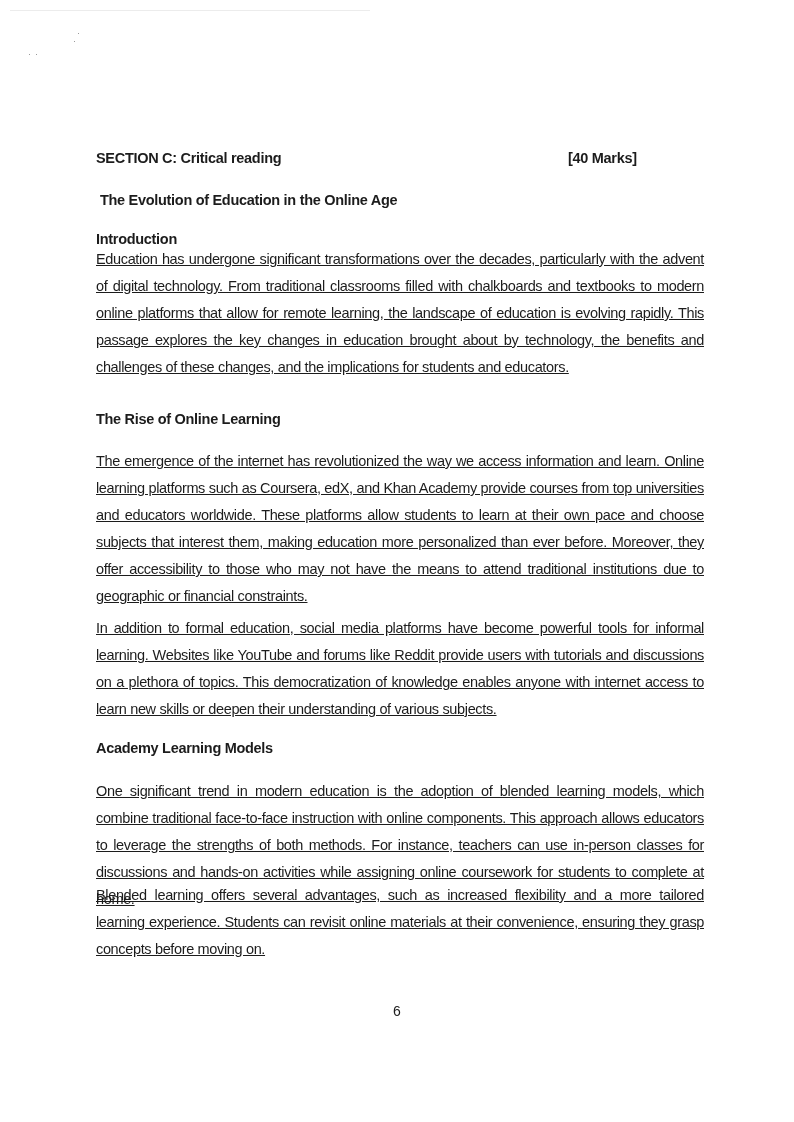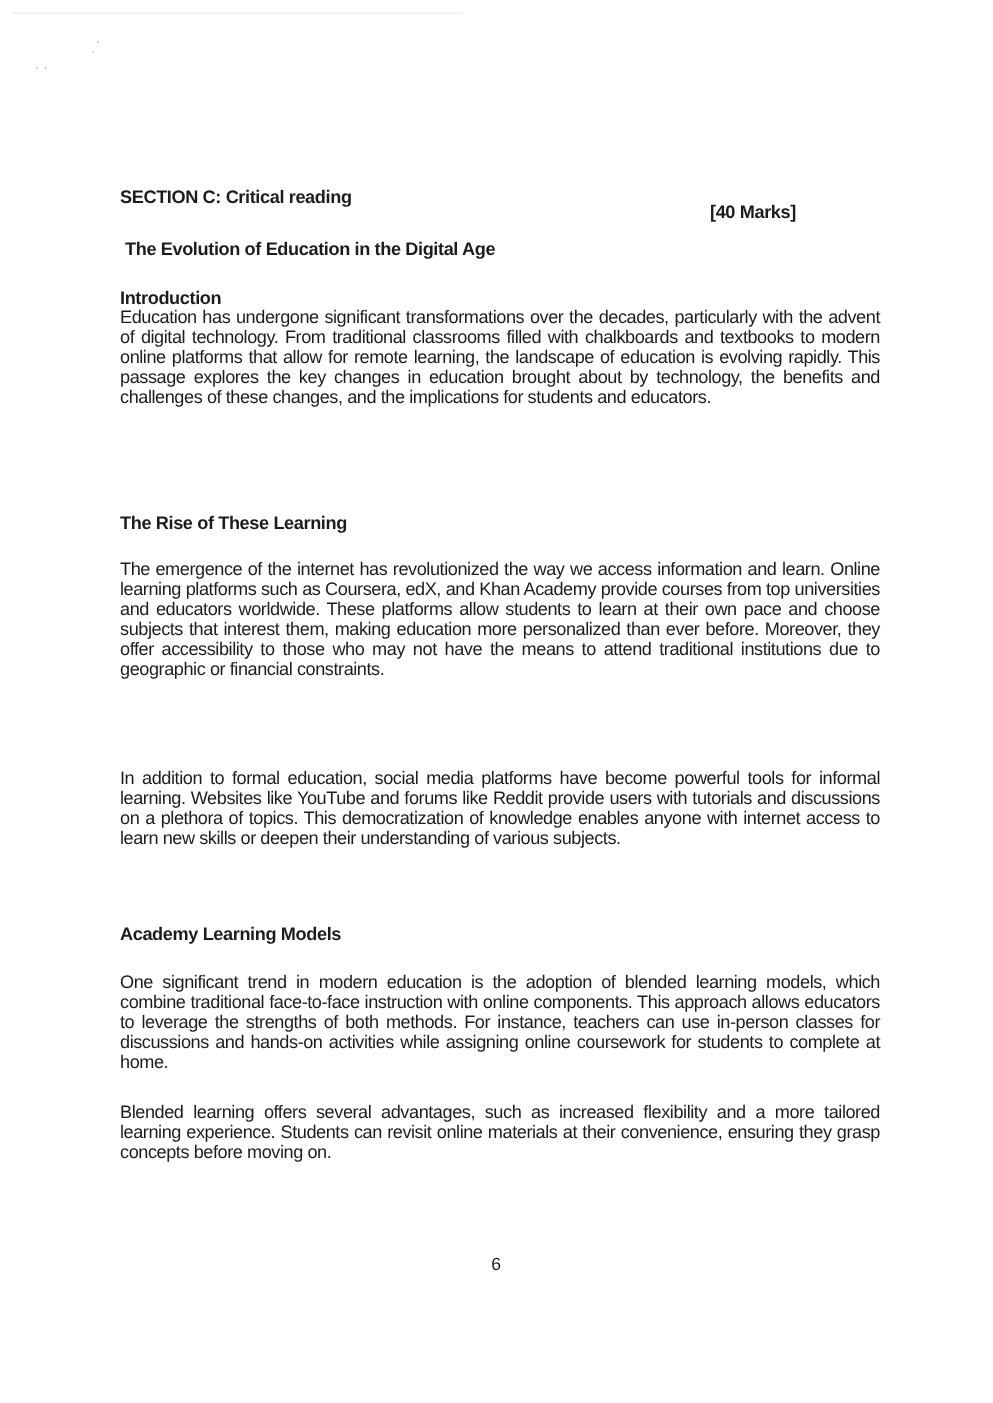--- a/index.html
+++ b/index.html
@@ -4,49 +4,49 @@
 <style>
   html, body { margin: 0; padding: 0; background: #ffffff; }
   body { width: 794px; height: 1122px; position: relative; overflow: hidden;
          font-family: "Liberation Sans", "DejaVu Sans", sans-serif; color: #1c1c1c; }
   .scan-marks { position: absolute; left: 0; top: 0; width: 794px; height: 60px; }
   .scan-line { position: absolute; top: 10px; left: 10px; width: 360px; height: 1px; background: #ececec; }
   .speck { position: absolute; width: 1px; height: 1px; background: #9a9a9a; }
   .page { position: absolute; left: 96px; top: 150px; width: 608px; }
   .header-row { position: relative; height: 22px; }
   .section-title { position: absolute; left: 0; top: 0; font-weight: bold; font-size: 14.5px; letter-spacing: -0.3px; }
-  .marks { position: absolute; left: 472px; top: 12px; font-weight: bold; font-size: 14.5px; letter-spacing: -0.3px; }
+  .marks { position: absolute; left: 472px; top: 0; font-weight: bold; font-size: 14.5px; letter-spacing: -0.3px; }
   .passage-title { position: absolute; left: 4px; top: 42px; font-weight: bold; font-size: 14.5px; letter-spacing: -0.3px; }
   .h { position: absolute; left: 0; font-weight: bold; font-size: 14.5px; letter-spacing: -0.3px; }
-  .p { position: absolute; left: 0; width: 608px; font-size: 14.5px; line-height: 16px;
-       text-align: justify; letter-spacing: -0.35px; }
+  .p { position: absolute; left: 0; width: 608px; font-size: 14.5px; line-height: 27px;
+       text-align: justify; letter-spacing: -0.35px; text-decoration: underline; }
   .page-number { position: absolute; left: 0; width: 794px; top: 1003px; text-align: center; font-size: 14px; }
 </style>
 </head>
 <body>
 
 <div class="scan-marks">
   <div class="scan-line"></div>
   <div class="speck" style="left:78px;top:33px"></div>
   <div class="speck" style="left:74px;top:41px"></div>
   <div class="speck" style="left:29px;top:54px"></div>
   <div class="speck" style="left:36px;top:54px"></div>
 </div>
 
 <div class="page">
   <div class="header-row">
     <span class="section-title">SECTION C: Critical reading</span>
     <span class="marks">[40 Marks]</span>
   </div>
-  <div class="passage-title">The Evolution of Education in the Digital Age</div>
+  <div class="passage-title">The Evolution of Education in the Online Age</div>
 
   <div class="h" style="top:81px">Introduction</div>
   <p class="p" style="top:96px;margin:0;padding-top:0"><span>Education has undergone significant transformations over the decades, particularly with the advent of digital technology. From traditional classrooms filled with chalkboards and textbooks to modern online platforms that allow for remote learning, the landscape of education is evolving rapidly. This passage explores the key changes in education brought about by technology, the benefits and challenges of these changes, and the implications for students and educators.</span></p>
 
-  <div class="h" style="top:261px">The Rise of These Learning</div>
+  <div class="h" style="top:261px">The Rise of Online Learning</div>
   <p class="p" style="top:298px;margin:0"><span>The emergence of the internet has revolutionized the way we access information and learn. Online learning platforms such as Coursera, edX, and Khan Academy provide courses from top universities and educators worldwide. These platforms allow students to learn at their own pace and choose subjects that interest them, making education more personalized than ever before. Moreover, they offer accessibility to those who may not have the means to attend traditional institutions due to geographic or financial constraints.</span></p>
   <p class="p" style="top:465px;margin:0"><span>In addition to formal education, social media platforms have become powerful tools for informal learning. Websites like YouTube and forums like Reddit provide users with tutorials and discussions on a plethora of topics. This democratization of knowledge enables anyone with internet access to learn new skills or deepen their understanding of various subjects.</span></p>
 
   <div class="h" style="top:590px">Academy Learning Models</div>
   <p class="p" style="top:628px;margin:0"><span>One significant trend in modern education is the adoption of blended learning models, which combine traditional face-to-face instruction with online components. This approach allows educators to leverage the strengths of both methods. For instance, teachers can use in-person classes for discussions and hands-on activities while assigning online coursework for students to complete at home.</span></p>
   <p class="p" style="top:732px;margin:0"><span>Blended learning offers several advantages, such as increased flexibility and a more tailored learning experience. Students can revisit online materials at their convenience, ensuring they grasp concepts before moving on.</span></p>
 </div>
 
 <div class="page-number">6</div>
 

